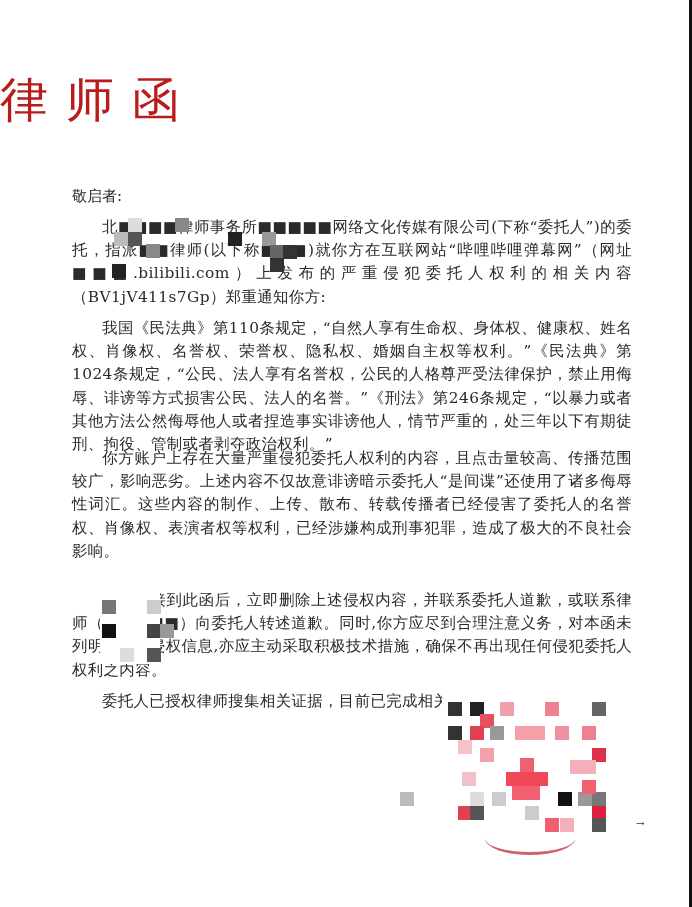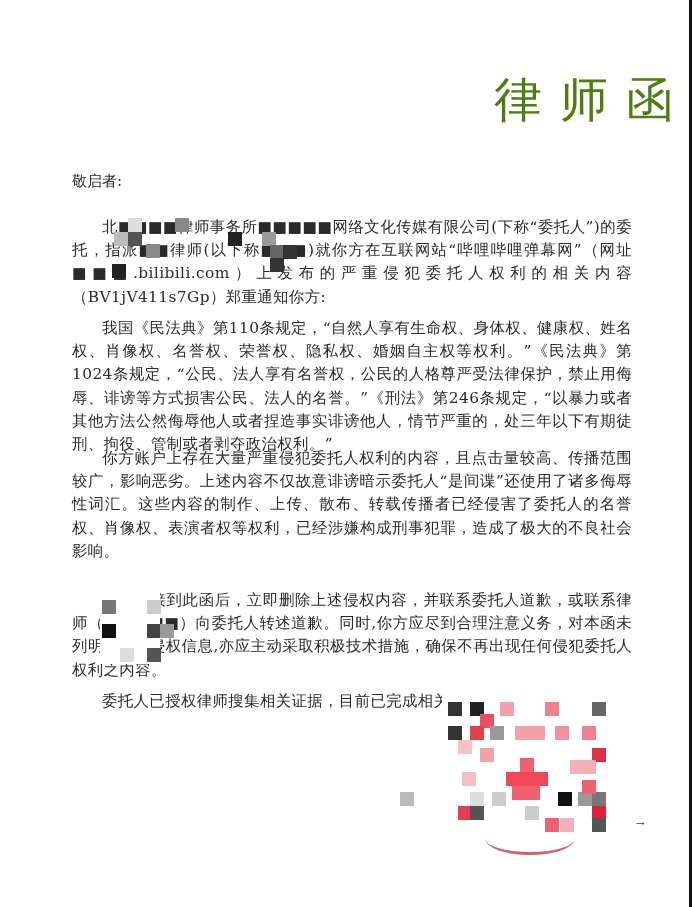--- a/index.html
+++ b/index.html
@@ -2,25 +2,25 @@
 <html><head>
 <meta charset="utf-8">
 <style>
   html, body { margin:0; padding:0; }
   body {
     width:692px; height:907px; background:#ffffff; position:relative; overflow:hidden;
     font-family: "DejaVu Serif", "Liberation Serif", serif; color:#2a2a2a;
   }
   .right-border { position:absolute; right:0; top:0; width:3px; height:907px; background:#111; }
   .title {
-    position:absolute; left:0; width:692px; top:68px; text-align:right;
-    font-size:48px; letter-spacing:18px; color:#4d7c0f; font-weight:normal;
+    position:absolute; left:0; width:692px; top:68px; text-align:left;
+    font-size:48px; letter-spacing:18px; color:#b91c1c; font-weight:normal;
     font-family: "DejaVu Serif", serif;
   }
-  .salutation { position:absolute; left:72px; top:172px; font-size:15px; }
+  .salutation { position:absolute; left:72px; top:187px; font-size:15px; }
   .para {
     position:absolute; left:72px; width:560px; font-size:15.4px; line-height:23.2px;
     text-align:justify; letter-spacing:0.4px;
   }
   .para .indent { display:inline-block; width:30px; }
   .p1 { top:216px; }
   .p2 { top:317px; }
   .p3 { top:447px; }
   .p4 { top:589px; }
   .p5 { top:690px; width:370px; white-space:nowrap; overflow:hidden; }

